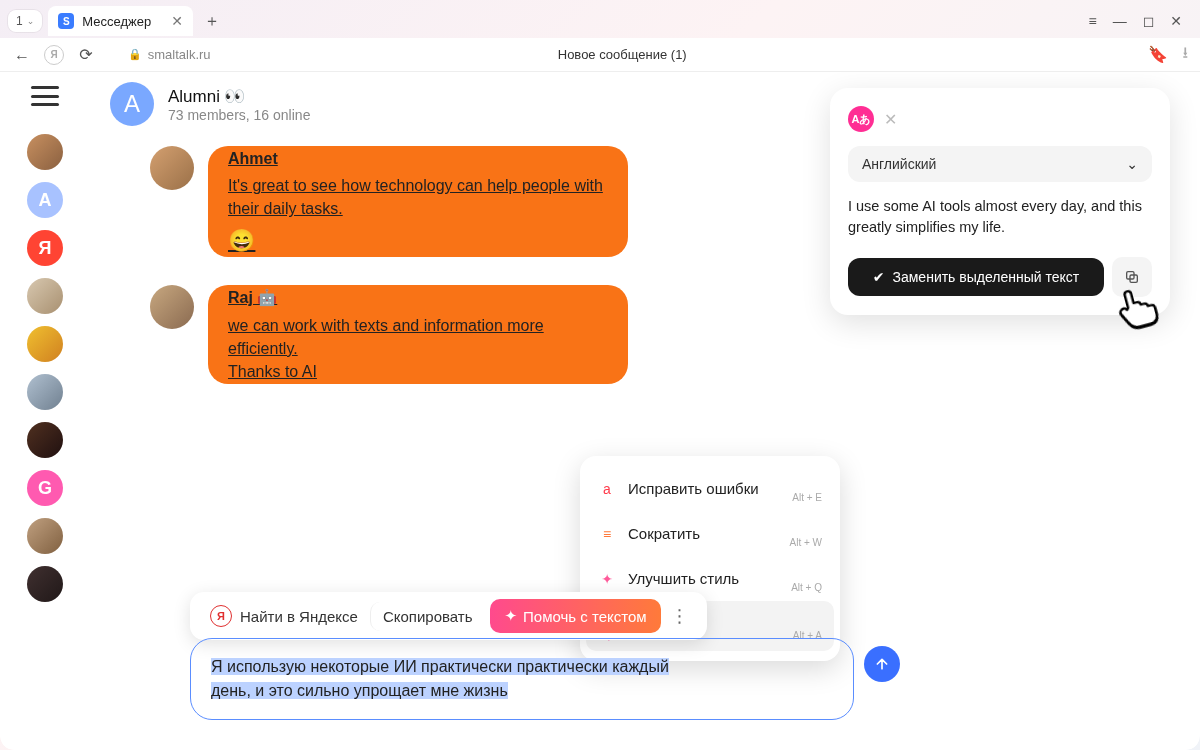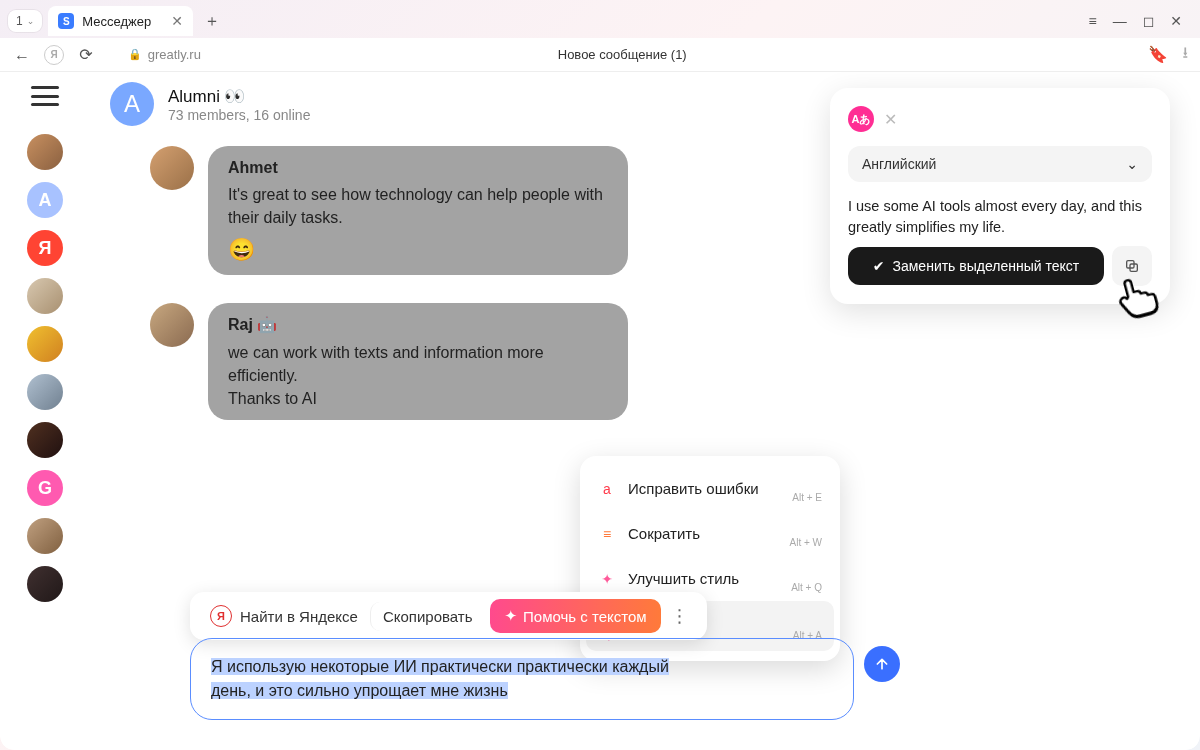--- a/index.html
+++ b/index.html
@@ -36,21 +36,21 @@
 
   .chat-area { flex: 1; display: flex; flex-direction: column; position: relative; }
   .chat-header { display: flex; align-items: center; gap: 14px; padding: 10px 20px; }
   .group-avatar { width: 44px; height: 44px; border-radius: 50%; background: #7aa8ff; color: #fff; display: flex; align-items: center; justify-content: center; font-size: 24px; font-weight: 500; }
   .group-title { font-size: 17px; font-weight: 400; color: #111; }
   .group-sub { font-size: 14px; color: #888; }
 
   .messages { flex: 1; padding: 10px 20px 0 60px; position: relative; }
   .msg-row { display: flex; gap: 14px; margin-bottom: 28px; align-items: flex-start; }
   .msg-avatar { width: 44px; height: 44px; border-radius: 50%; background: #d0b090; flex-shrink: 0; background-size: cover; background-position: center; }
-  .bubble { background: #a3a3a3; border-radius: 20px; padding: 10px 20px; max-width: 420px; font-size: 16px; color: #222; line-height: 1.45; }
+  .bubble { background: #f97316; border-radius: 20px; padding: 1px 20px; max-width: 420px; font-size: 16px; color: #222; line-height: 1.45; text-decoration: underline; }
   .bubble .sender { font-weight: 700; margin-bottom: 4px; }
 
   .input-area-wrap { position: absolute; bottom: 30px; left: 100px; right: 300px; }
   .action-pill { position: absolute; bottom: 110px; left: 100px; display: flex; align-items: center; gap: 0; background: #fff; border-radius: 14px; box-shadow: 0 4px 18px rgba(0,0,0,0.12); padding: 8px; height: 48px; }
   .pill-seg { display: flex; align-items: center; gap: 8px; padding: 6px 12px; font-size: 15px; color: #333; cursor: pointer; border-radius: 10px; }
   .pill-seg.sep { border-left: 1px solid #eee; }
   .ya-logo-sm { width: 22px; height: 22px; border-radius: 50%; border: 1.5px solid #e03030; display: flex; align-items: center; justify-content: center; font-size: 11px; font-weight: 700; color: #e03030; }
   .help-btn { background: linear-gradient(90deg, #ff4a8d, #ff7a3a); color: #fff; border-radius: 10px; padding: 8px 14px; font-size: 15px; display: flex; align-items: center; gap: 6px; }
   .dots-btn { padding: 6px 10px; color: #666; font-size: 18px; cursor: pointer; }
 
@@ -67,21 +67,21 @@
   .ctx-label { font-size: 15px; color: #222; flex: 1; }
   .ctx-shortcut { font-size: 10px; color: #aaa; margin-top: 18px; }
 
   
   .trans-panel { position: absolute; right: 30px; top: 16px; width: 340px; background: #fff; border-radius: 18px; box-shadow: 0 8px 30px rgba(0,0,0,0.12); padding: 18px; }
   .trans-head { display: flex; align-items: center; gap: 10px; margin-bottom: 14px; }
   .trans-badge { width: 26px; height: 26px; border-radius: 50%; background: #ff2e94; color: #fff; display: flex; align-items: center; justify-content: center; font-size: 11px; font-weight: 700; }
   .trans-title { font-size: 15px; font-weight: 600; color: #222; flex: 1; }
   .trans-close { color: #bbb; cursor: pointer; font-size: 16px; }
   .lang-select { background: #f4f4f4; border-radius: 12px; padding: 10px 14px; font-size: 14px; color: #333; display: flex; justify-content: space-between; align-items: center; margin-bottom: 14px; cursor: pointer; }
-  .trans-body { font-size: 14.5px; color: #222; line-height: 1.45; margin-bottom: 8px; }
+  .trans-body { font-size: 14.5px; color: #222; line-height: 1.45; margin-bottom: 19px; }
   .trans-actions { display: flex; gap: 8px; align-items: center; }
   .replace-btn { flex: 1; background: #1a1a1a; color: #fff; border-radius: 12px; padding: 11px 14px; font-size: 14px; display: flex; align-items: center; justify-content: center; gap: 8px; cursor: pointer; }
   .copy-btn { width: 40px; height: 40px; border-radius: 10px; background: #f4f4f4; display: flex; align-items: center; justify-content: center; cursor: pointer; color: #555; position: relative; }
   .cursor-hand { position: absolute; right: -12px; bottom: -36px; font-size: 42px; transform: rotate(-15deg); pointer-events: none; filter: drop-shadow(0 1px 0 #000); }
   .cursor-hand svg { width: 52px; height: 52px; }
 
   svg { display: block; }
 </style>
 </head>
 <body>
@@ -105,21 +105,21 @@
   </div>
 </div>
 
 <div class="addr-bar">
   <span class="nav-btn">←</span>
   <span class="ya-circle">Я</span>
   <span class="nav-btn">⟳</span>
   <div class="addr-field">
     <div class="addr-url">
       <span class="lock-icon">🔒</span>
-      <span>greatly.ru</span>
+      <span>smaltalk.ru</span>
     </div>
     <span class="addr-title">Новое сообщение (1)</span>
   </div>
   <div class="addr-right">
     <span>🔖</span>
     <span>⭳</span>
   </div>
 </div>
 
 <div class="app">

